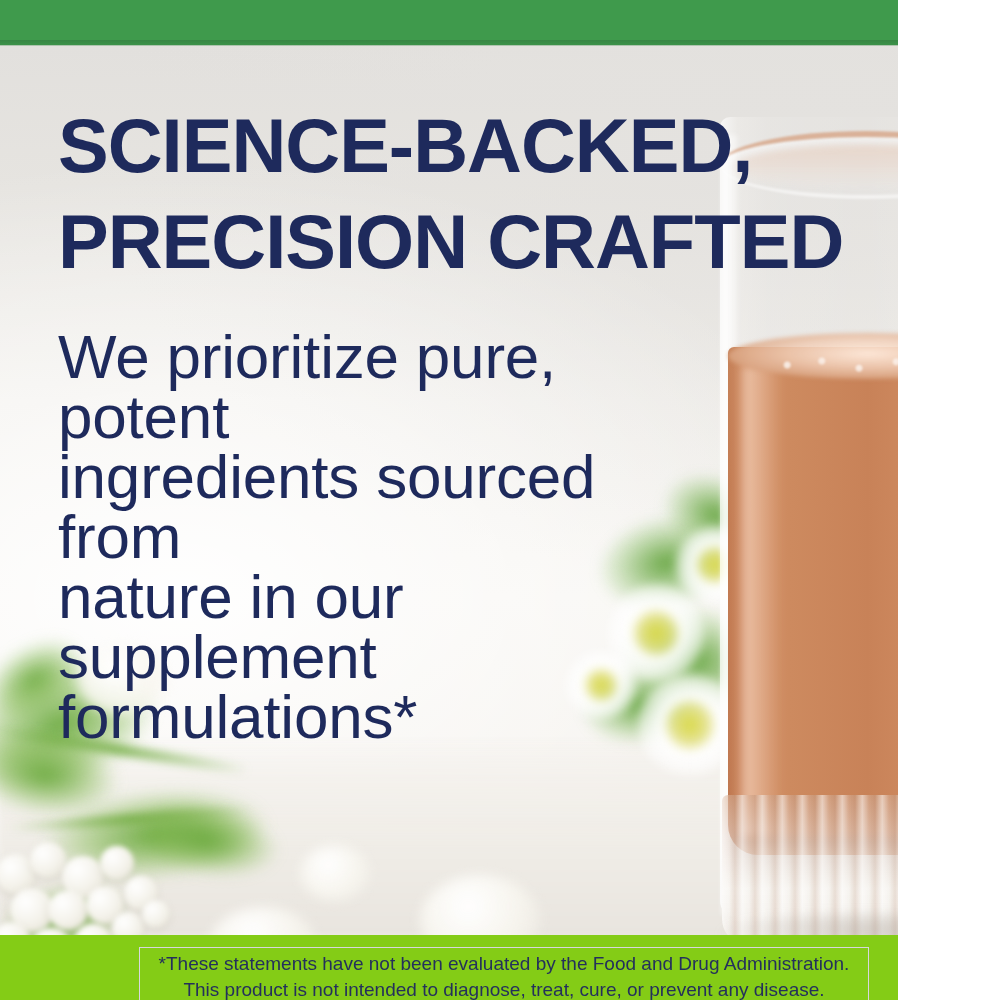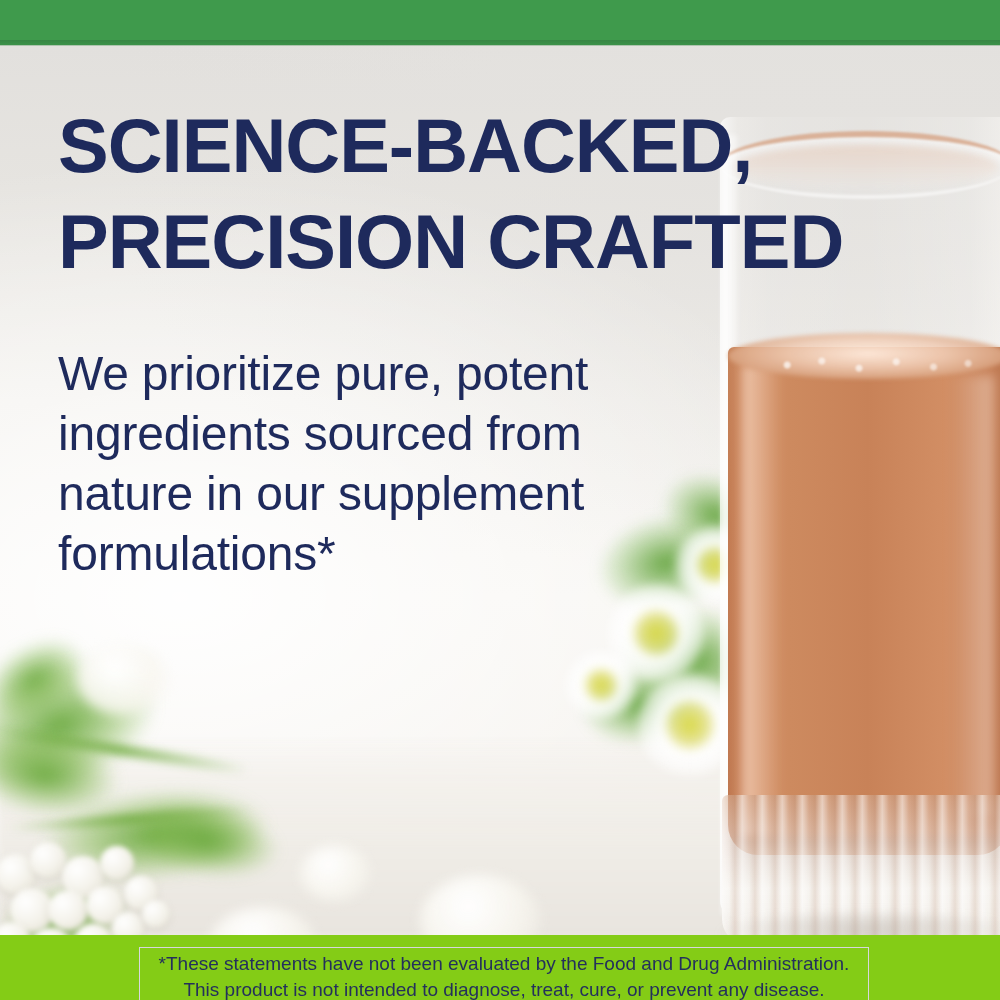--- a/index.html
+++ b/index.html
@@ -2,21 +2,21 @@
 <html><head>
 <meta charset="utf-8">
 <style>
   html, body {
     margin: 0;
     padding: 0;
     background: #ffffff;
   }
   .canvas {
     position: relative;
-    width: 1000px;
+    width: 898px;
     height: 1000px;
     overflow: hidden;
     font-family: "Liberation Sans", sans-serif;
     background: #ffffff;
   }
 
   
   .top-bar {
     position: absolute;
     left: 0; top: 0;
@@ -254,25 +254,25 @@
     color: #1e2a5c;
     font-weight: 700;
     font-size: 76px;
     line-height: 96px;
     letter-spacing: -1px;
     z-index: 30;
     white-space: pre-line;
   }
   .subcopy {
     position: absolute;
-    left: 58px; top: 344px;
+    left: 58px; top: 327px;
     width: 620px;
     color: #1e2a5c;
     font-weight: 400;
-    font-size: 48px;
+    font-size: 62px;
     line-height: 60px;
     letter-spacing: -.2px;
     z-index: 30;
     white-space: pre-line;
   }
 
   
   .footer {
     position: absolute;
     left: 0; top: 935px;

